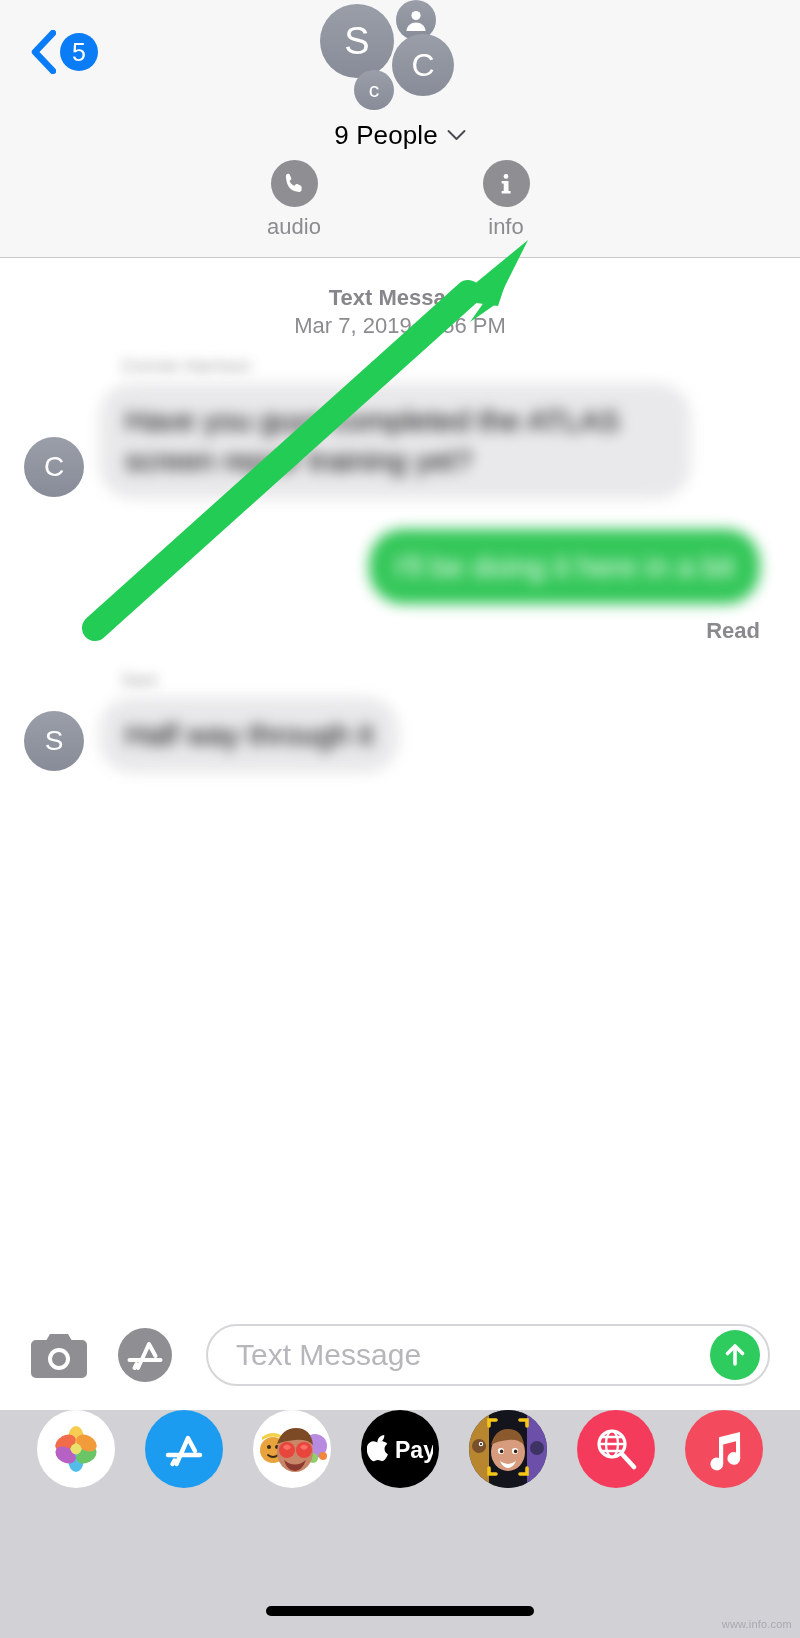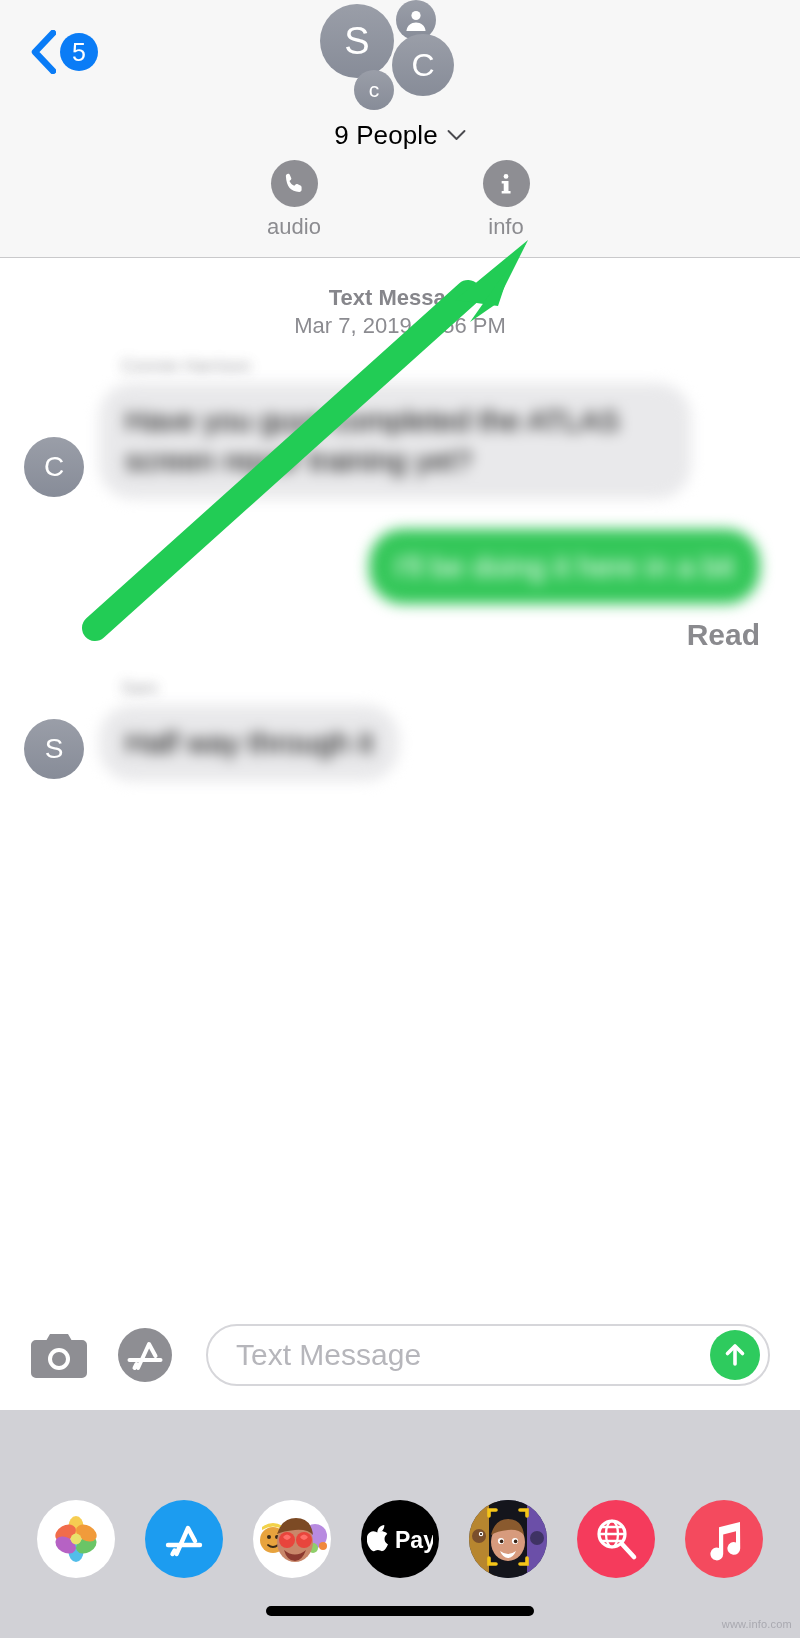--- a/index.html
+++ b/index.html
@@ -202,21 +202,21 @@
   .row-outgoing {
     display: flex;
     justify-content: flex-end;
     padding: 0 40px;
     margin-top: 30px;
   }
   .read-receipt {
     text-align: right;
     padding-right: 40px;
     margin-top: 14px;
-    font-size: 30px;
+    font-size: 22px;
     font-weight: 600;
     color: #8a8a8e;
   }
 
   
   .annotation-arrow {
     position: absolute;
     left: 0; top: 0;
     width: 800px;
     height: 1638px;
@@ -274,21 +274,21 @@
 
   
   .app-drawer {
     position: absolute;
     left: 0;
     bottom: 60px;
     width: 800px;
     height: 168px;
     background: #d1d1d6;
     display: flex;
-    align-items: flex-end;
+    align-items: flex-start;
     gap: 0;
     padding: 0 22px;
     box-sizing: border-box;
   }
   .app-slot {
     flex: 1 1 0;
     display: flex;
     align-items: center;
     justify-content: center;
     cursor: pointer;

